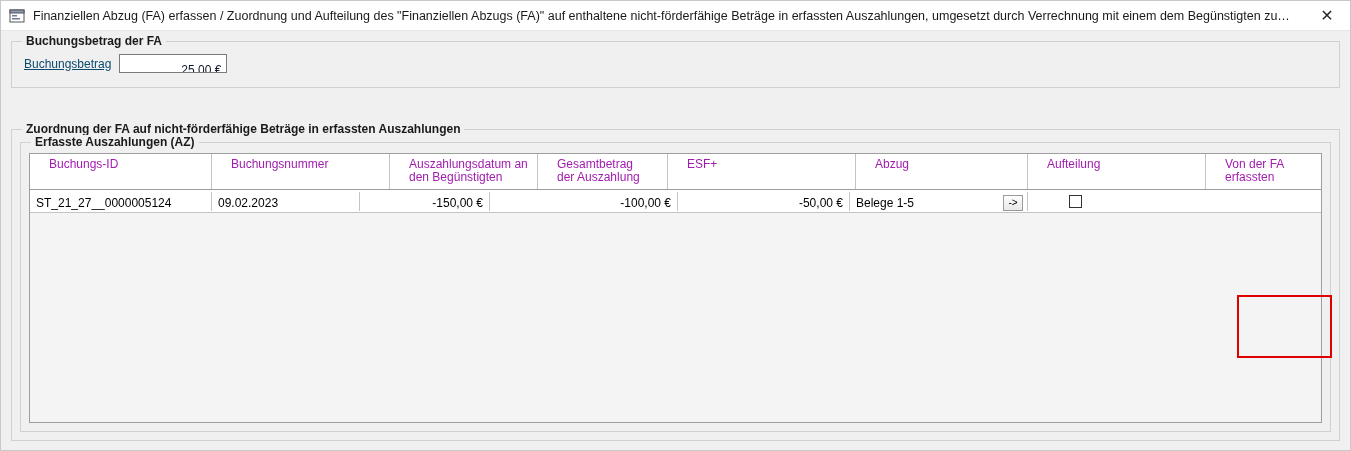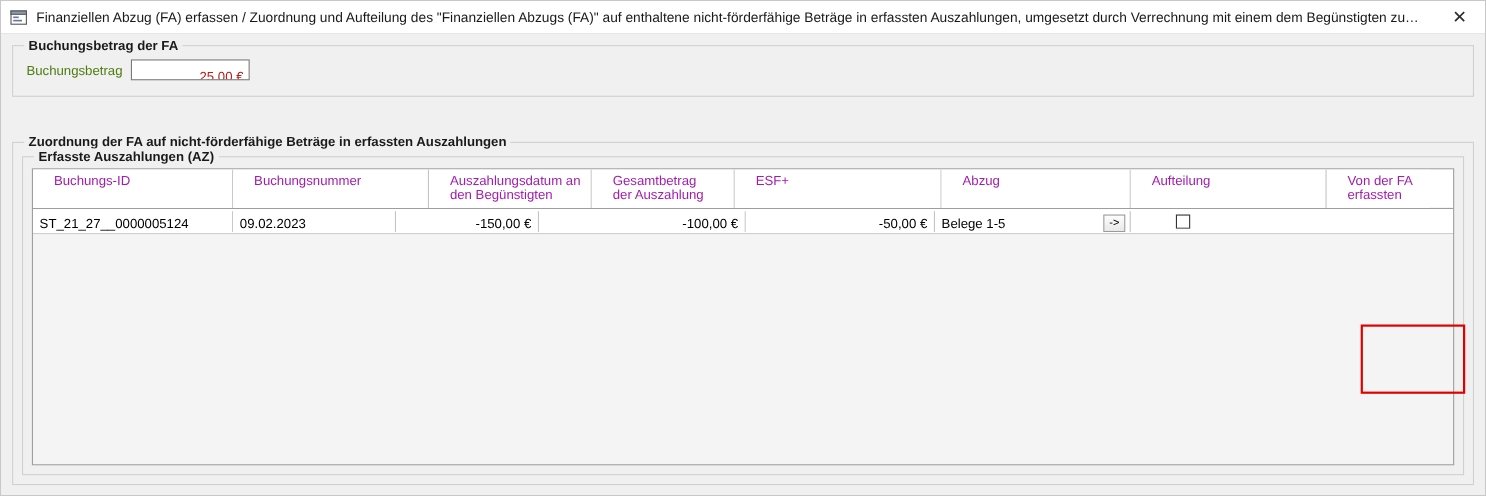--- a/index.html
+++ b/index.html
@@ -101,34 +101,35 @@
     margin-bottom: 14px;
   }
   .field-row {
     display: flex;
     align-items: center;
     padding: 12px 0 0 12px;
   }
   .field-label {
     font-size: 12px;
     margin-right: 8px;
-    color: #4d7c0f;
+    color: #0c4a6e;
+    text-decoration: underline;
   }
   .text-input {
     width: 108px;
     height: 19px;
     box-sizing: border-box;
     border: 1px solid #7a7a7a;
     background: #ffffff;
     font-family: "Liberation Sans", sans-serif;
     font-size: 12px;
     text-align: right;
     padding: 12px 5px 0 2px;
     line-height: 17px;
-    color: #b91c1c;
+    color: #0f172a;
   }
 
   
   #gb-zuordnung {
     height: 312px;
     padding: 12px 8px 8px 8px;
     box-sizing: border-box;
     margin-top: 41px;
   }
   #gb-erfasste {

